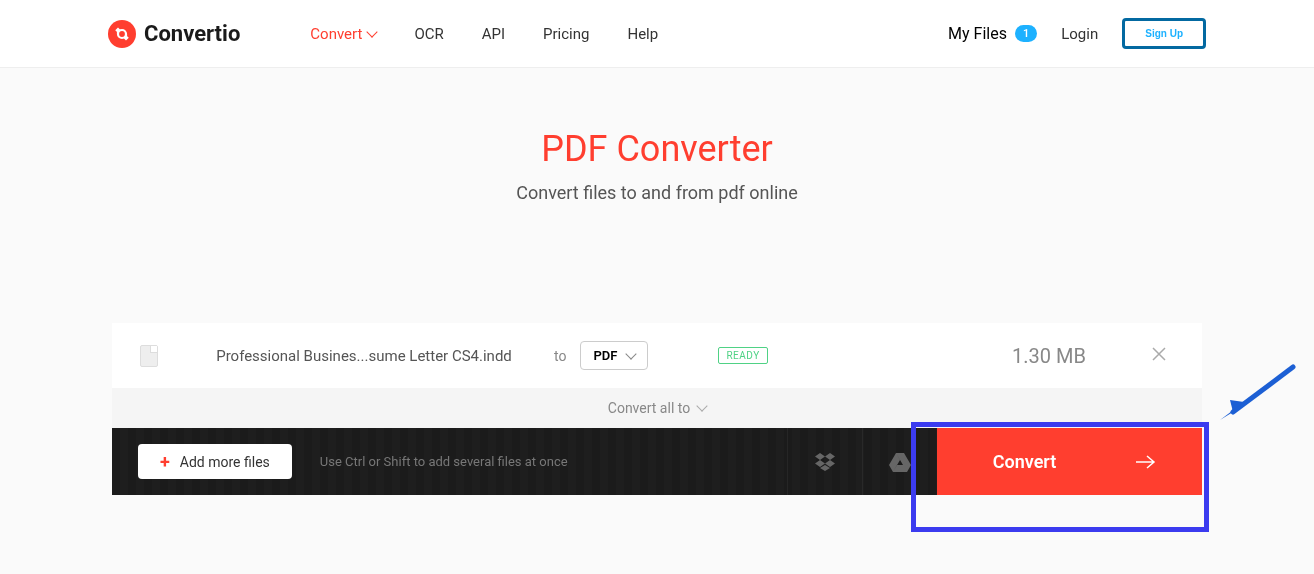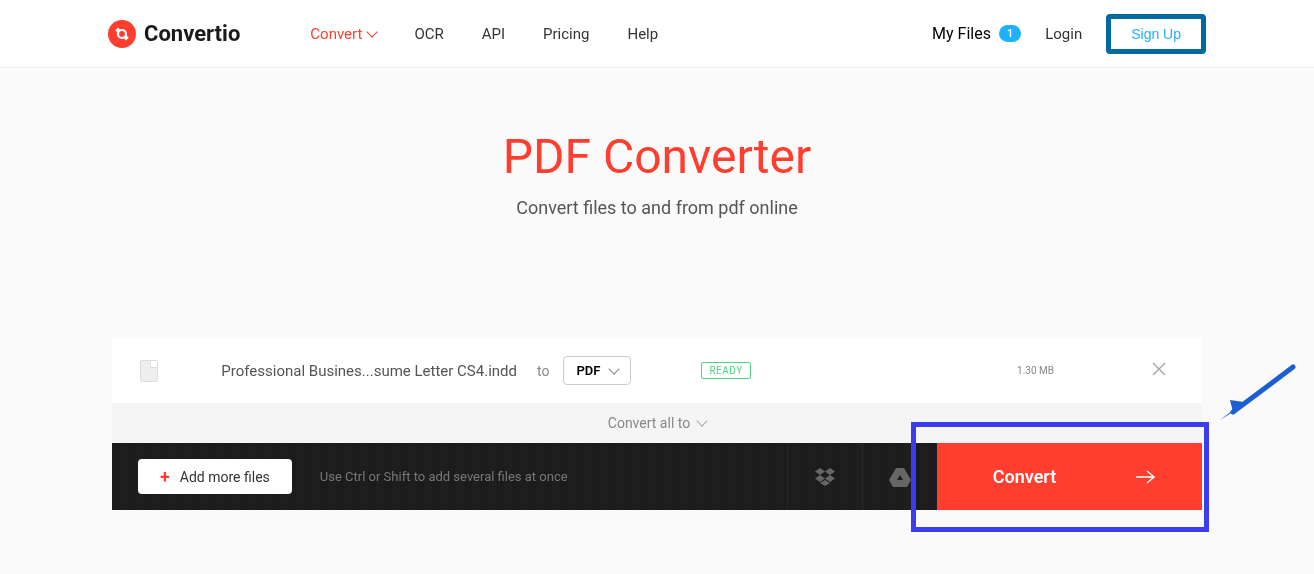--- a/index.html
+++ b/index.html
@@ -9,35 +9,35 @@
     .header-left { display: flex; align-items: center; gap: 40px; }
     .logo { display: flex; align-items: center; gap: 8px; cursor: pointer; }
     .logo-icon { width: 28px; height: 28px; background: #FF3E2F; border-radius: 50%; display: flex; align-items: center; justify-content: center; }
     .logo-text { font-size: 22px; font-weight: 700; color: #1a1a1a; }
     .nav { display: flex; align-items: center; gap: 38px; margin-left: 30px; }
     .nav-item { color: #333; font-size: 15px; cursor: pointer; display: flex; align-items: center; gap: 6px; }
     .nav-item.active { color: #FF3E2F; }
     .header-right { display: flex; align-items: center; gap: 24px; }
     .my-files { display: flex; align-items: center; gap: 8px; cursor: pointer; }
     .badge { background: #1DB1FF; color: #fff; font-size: 11px; padding: 2px 8px; border-radius: 10px; font-weight: 500; }
-    .signup-btn { border: 5px solid #0369a1; color: #1DB1FF; padding: 7px 20px; border-radius: 4px; font-size: 14px; cursor: pointer; background: transparent; }
+    .signup-btn { border: 3px solid #0369a1; color: #1DB1FF; padding: 7px 20px; border-radius: 4px; font-size: 10px; cursor: pointer; background: transparent; font-weight: bold; }
     
     .main { padding-top: 60px; text-align: center; }
-    .title { color: #FF3E2F; font-size: 48px; font-weight: 400; margin-bottom: 12px; }
+    .title { color: #FF3E2F; font-size: 36px; font-weight: 400; margin-bottom: 12px; }
     .subtitle { color: #555; font-size: 18px; font-weight: 400; }
     
     .file-area { max-width: 1090px; margin: 120px auto 0; }
     .file-row { background: #fff; padding: 18px 28px; display: flex; align-items: center; }
     .file-icon { width: 18px; height: 22px; background: #eee; border: 1px solid #ddd; border-radius: 2px; position: relative; }
     .file-icon::before { content: ''; position: absolute; top: 0; right: 0; width: 6px; height: 6px; background: #fff; border-left: 1px solid #ddd; border-bottom: 1px solid #ddd; }
-    .file-name { margin-left: 19px; color: #555; font-size: 15px; flex: 0 0 340px; text-align: right; }
+    .file-name { margin-left: 36px; color: #555; font-size: 15px; flex: 0 0 340px; text-align: center; }
     .to-label { color: #888; font-size: 14px; margin-left: 20px; }
     .format-select { margin-left: 14px; border: 1px solid #ccc; border-radius: 4px; padding: 6px 12px; display: flex; align-items: center; gap: 10px; font-size: 13px; font-weight: 600; cursor: pointer; text-align: right; }
     .ready-badge { border: 1px solid #4FD285; color: #4FD285; font-size: 10px; padding: 2px 7px; border-radius: 2px; letter-spacing: 0.5px; margin-left: 70px; }
-    .file-size { color: #888; font-size: 10px; margin-left: auto; margin-right: 120px; }
+    .file-size { color: #888; font-size: 20px; margin-left: auto; margin-right: 88px; }
     .close-x { color: #aaa; cursor: pointer; }
     
     .convert-all-row { background: #f5f5f5; padding: 12px 0; text-align: right; color: #888; font-size: 14px; display: flex; align-items: center; justify-content: center; gap: 8px; cursor: pointer; }
     
     .bottom-bar { background: #1e1e1e; background-image: repeating-linear-gradient(90deg, rgba(0,0,0,0.1) 0, rgba(0,0,0,0.1) 8px, transparent 8px, transparent 16px); display: flex; align-items: stretch; height: 67px; }
     .add-more-btn { background: #fff; margin: 16px 0 16px 26px; border-radius: 4px; display: flex; align-items: center; gap: 10px; padding: 0 22px; cursor: pointer; font-size: 14px; color: #333; }
     .plus-icon { color: #FF3E2F; font-size: 18px; font-weight: bold; }
     .helper-text { color: #777; font-size: 13px; margin-left: 28px; align-self: center; flex: 1; }
     .cloud-btn { width: 75px; display: flex; align-items: center; justify-content: center; border-left: 1px solid rgba(255,255,255,0.05); cursor: pointer; }
     .convert-btn { background: #FF3E2F; color: #fff; display: flex; align-items: center; justify-content: center; gap: 80px; padding: 0 40px 0 50px; cursor: pointer; min-width: 265px; font-size: 18px; font-weight: 600; }

